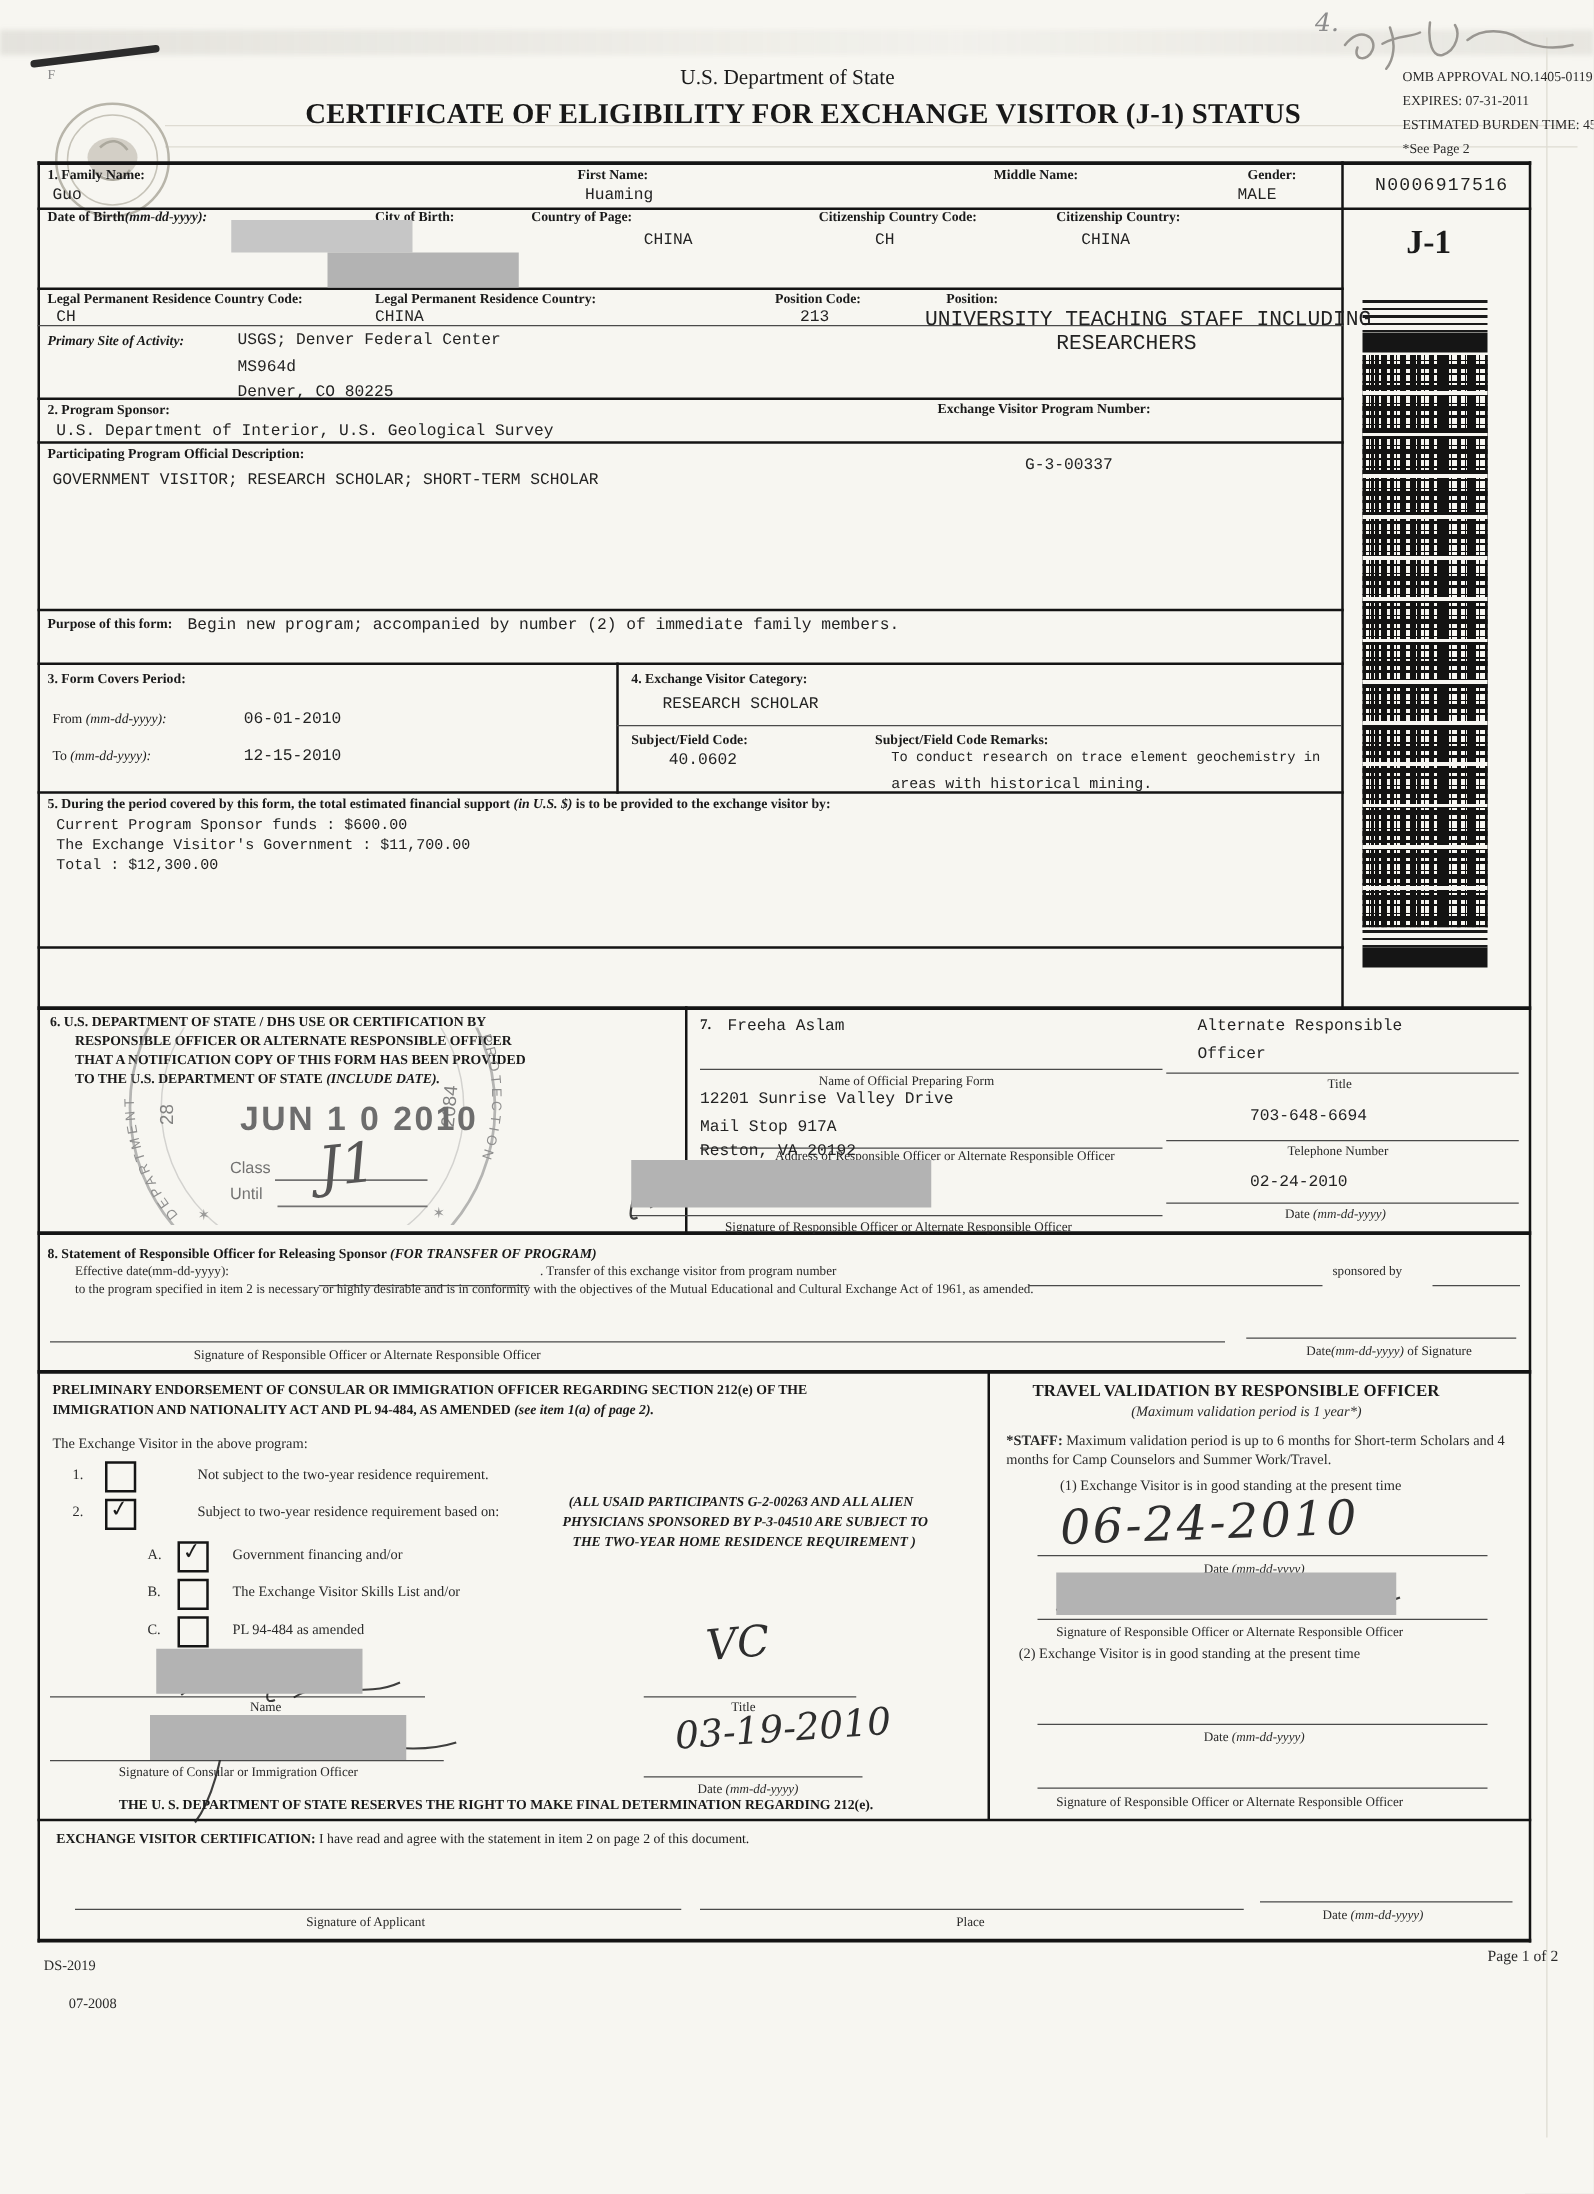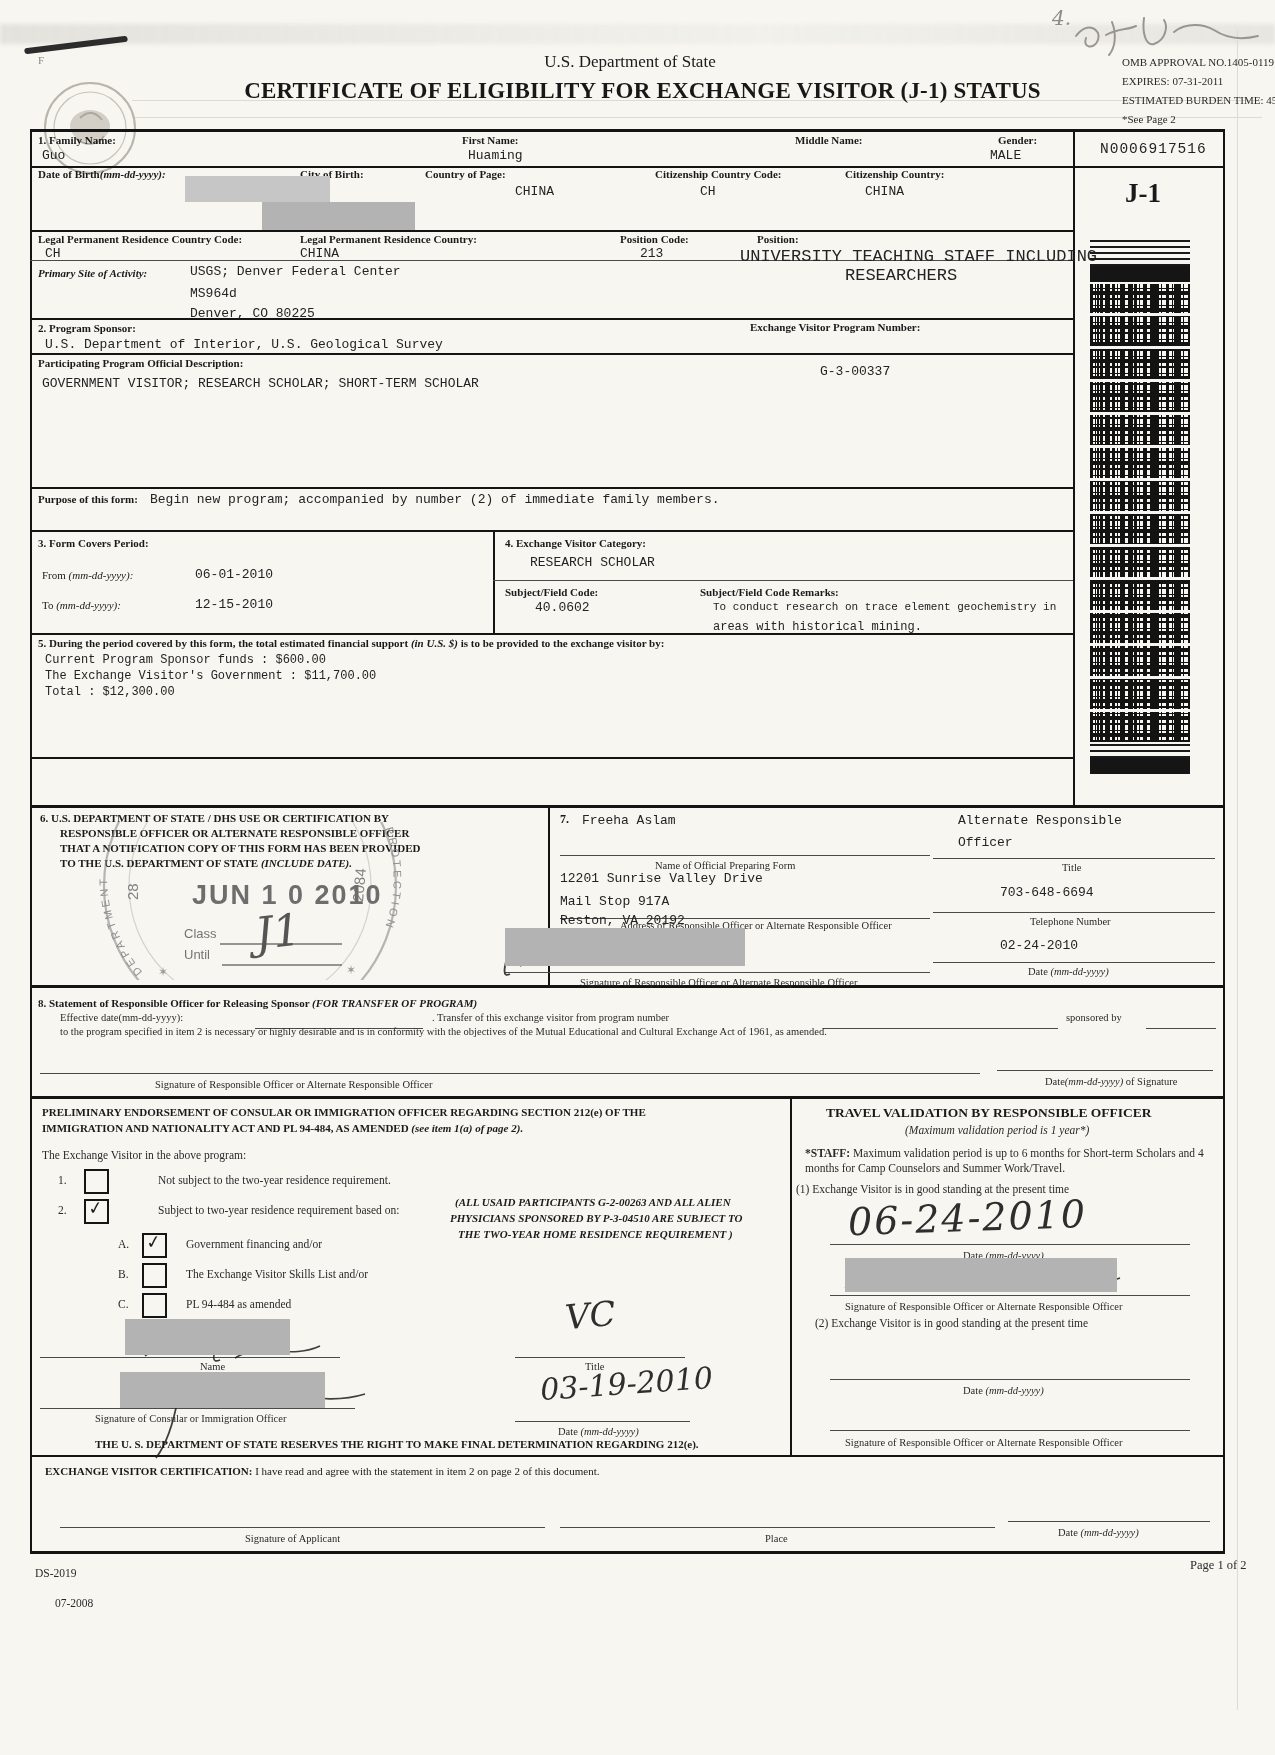--- a/index.html
+++ b/index.html
@@ -300,21 +300,21 @@
   <div class="hw" style="left:540px;top:1366px;font-size:30px;transform:rotate(-4deg);">03-19-2010</div>
   <div class="hline thin" style="left:515px;top:1421px;width:175px;"></div>
   <div class="lblr" style="left:558px;top:1426px;">
     <span>Date  </span><i>(mm-dd-yyyy)</i></div>
   <div class="lbl lbl11" style="left:95px;top:1438px;">THE U. S. DEPARTMENT OF STATE RESERVES THE RIGHT TO MAKE FINAL DETERMINATION REGARDING 212(e).</div>
 
   <div class="lbl" style="left:826px;top:1105px;font-size:13.5px;">TRAVEL VALIDATION BY RESPONSIBLE OFFICER</div>
   <div class="lblr" style="left:905px;top:1124px;font-style:italic;font-size:11.5px;">(Maximum validation period is 1 year*)</div>
   <div class="lblr" style="left:805px;top:1146px;width:400px;white-space:normal;font-size:11.5px;line-height:15px;">
     <b>*STAFF:</b><span>  Maximum validation period is up to 6 months for Short-term Scholars and 4 months for Camp Counselors and Summer Work/Travel.</span></div>
-  <div class="lblr" style="left:796px;top:1183px;font-size:11.5px;">(1)   Exchange Visitor is in good standing at the present time</div>
+  <div class="lblr" style="left:848px;top:1183px;font-size:11.5px;">(1)   Exchange Visitor is in good standing at the present time</div>
   <div class="hw" style="left:848px;top:1196px;font-size:38px;letter-spacing:2px;transform:rotate(-2deg);">06-24-2010</div>
   <div class="hline thin" style="left:830px;top:1244px;width:360px;"></div>
   <div class="lblr" style="left:963px;top:1250px;">
     <span>Date  </span><i>(mm-dd-yyyy)</i></div>
   <div class="redact" style="left:845px;top:1258px;width:272px;height:34px;"></div>
   <svg class="sigsvg" style="left:840px;top:1272px;" width="290" height="30" viewBox="0 0 290 30">
     <path d="M5,16 C35,2 60,22 95,10 C130,0 160,20 200,8 C230,0 255,16 280,6" stroke="#1f1f1f" stroke-width="1.7" fill="none" opacity=".85"></path>
   </svg>
   <div class="hline thin" style="left:830px;top:1295px;width:360px;"></div>
   <div class="lblr" style="left:845px;top:1301px;">Signature of Responsible Officer or Alternate Responsible Officer</div>

